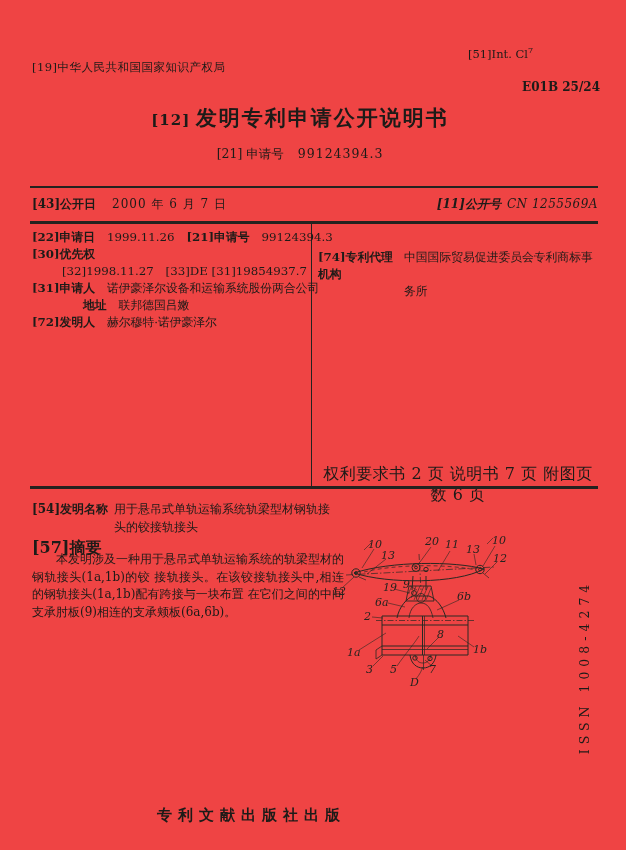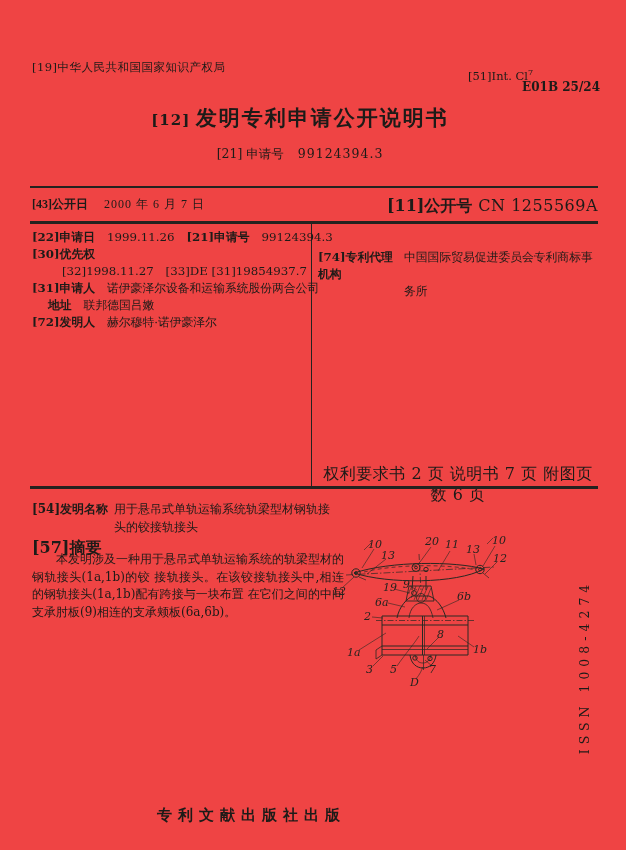--- a/index.html
+++ b/index.html
@@ -7,39 +7,39 @@
     position:relative;width:626px;height:850px;margin:0 auto;
     background:#ef4444;color:#1d1b18;
     font-family:"DejaVu Serif","Liberation Serif",serif;
     overflow:hidden;
   }
   .abs{position:absolute;}
   .lbl{font-weight:bold;}
   .rule{position:absolute;background:#24221f;}
   
   .office{left:32px;top:60px;font-size:11.5px;letter-spacing:.5px;}
-  .intcl{left:468px;top:68px;font-size:11.5px;}
+  .intcl{left:468px;top:46px;font-size:11.5px;}
   .intcl sup{font-size:8px;}
   .classcode{right:26px;top:80px;font-size:12px;font-weight:bold;text-align:right;}
   .doc-title{left:0;top:104px;width:600px;text-align:center;font-weight:bold;}
   .doc-title .num{font-size:15px;letter-spacing:1px;}
   .doc-title .txt{font-size:21px;letter-spacing:2px;}
   .appno-line{left:0;top:146px;width:600px;text-align:center;font-size:12.5px;}
   .appno-line .val{margin-left:14px;letter-spacing:1px;}
   
-  .pubdate{left:32px;top:196px;font-size:12px;font-family:Liberation Serif, serif;}
+  .pubdate{left:32px;top:196px;font-size:12px;}
   .pubdate .val{margin-left:16px;letter-spacing:1px;}
-  .pubno{right:28px;top:196px;font-size:16px;}
+  .pubno{right:28px;top:196px;font-size:12px;font-style:italic;}
   .pubno .val{margin-left:6px;letter-spacing:.5px;}
   
   .col-left{left:32px;top:229px;width:274px;font-size:11.8px;line-height:17px;}
   .col-left .row{white-space:nowrap;}
   .gap{display:inline-block;width:12px;}
   .indent30{margin-left:30px;}
-  .indent36{margin-left:16px;}
+  .indent36{margin-left:51px;}
   .col-right{left:318px;top:229px;width:280px;font-size:11.8px;line-height:17px;margin-top:20px;}
   .grid-row{display:flex;}
   .grid-lab{width:86px;flex:none;}
   .grid-lab.ra{text-align:right;padding-right:8px;box-sizing:border-box;}
   .grid-val{flex:1;}
   .pages-info{left:318px;top:464px;width:280px;text-align:center;font-size:16px;letter-spacing:.5px;}
   
   .name-block{left:32px;top:501px;width:305px;font-size:12px;line-height:17.5px;display:flex;}
   .name-block .nb-lab{flex:none;width:82px;font-weight:bold;}
   .name-block .nb-val{width:220px;}

